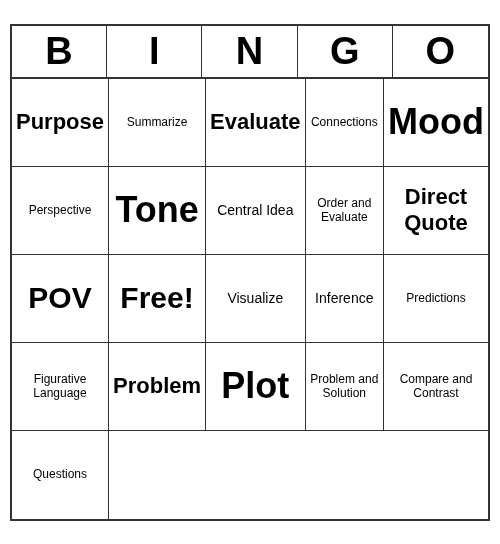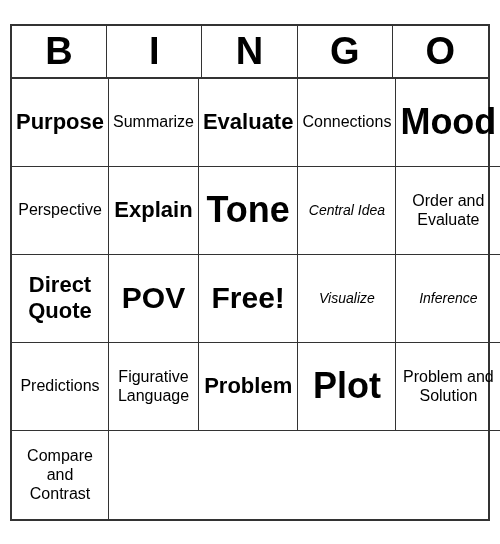--- a/index.html
+++ b/index.html
@@ -47,22 +47,22 @@
     }
     .bingo-cell:nth-child(5n) {
       border-right: none;
     }
     .bingo-cell:nth-child(n+21) {
       border-bottom: none;
     }
     .cell-text {
       line-height: 1.2;
     }
-    .size-small { font-size: 16px; }
-    .size-medium { font-size: 14px; font-style: italic; }
+    .size-small { font-size: 12px; }
+    .size-medium { font-size: 14px; }
     .size-large { font-size: 22px; font-weight: bold; }
     .size-xlarge { font-size: 30px; font-weight: bold; }
     .size-xxlarge { font-size: 36px; font-weight: bold; }
   </style>
 </head>
 <body>
 
 <div class="bingo-card">
   <div class="bingo-header">
   <div class="bingo-header-cell">B</div>
@@ -82,23 +82,20 @@
         <span class="cell-text size-large">Evaluate</span>
       </div>
       <div class="bingo-cell">
         <span class="cell-text size-small">Connections</span>
       </div>
       <div class="bingo-cell">
         <span class="cell-text size-xxlarge">Mood</span>
       </div>
       <div class="bingo-cell">
         <span class="cell-text size-small">Perspective</span>
-      </div>
-      <div class="bingo-cell">
-        <span class="cell-text size-large">Explain</span>
       </div>
       <div class="bingo-cell">
         <span class="cell-text size-xxlarge">Tone</span>
       </div>
       <div class="bingo-cell">
         <span class="cell-text size-medium">Central Idea</span>
       </div>
       <div class="bingo-cell">
         <span class="cell-text size-small">Order and Evaluate</span>
       </div>
@@ -128,14 +125,17 @@
       </div>
       <div class="bingo-cell">
         <span class="cell-text size-xxlarge">Plot</span>
       </div>
       <div class="bingo-cell">
         <span class="cell-text size-small">Problem and Solution</span>
       </div>
       <div class="bingo-cell">
         <span class="cell-text size-small">Compare and Contrast</span>
       </div>
+      <div class="bingo-cell">
+        <span class="cell-text size-small">Questions</span>
+      </div>
     </div>
 </div>
 
 </body></html>

